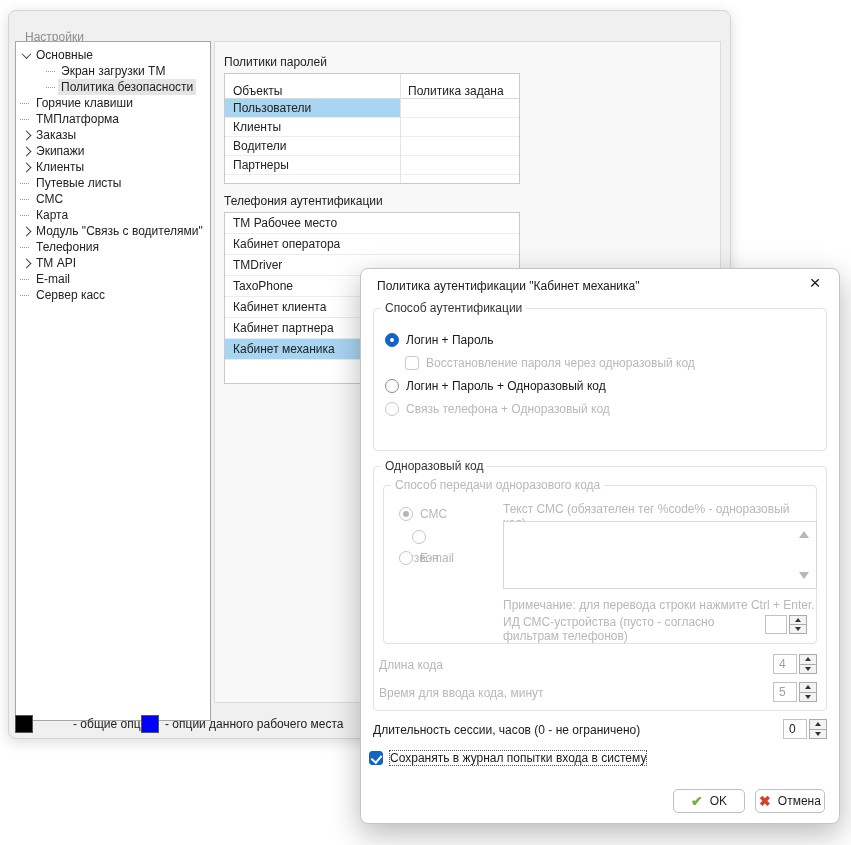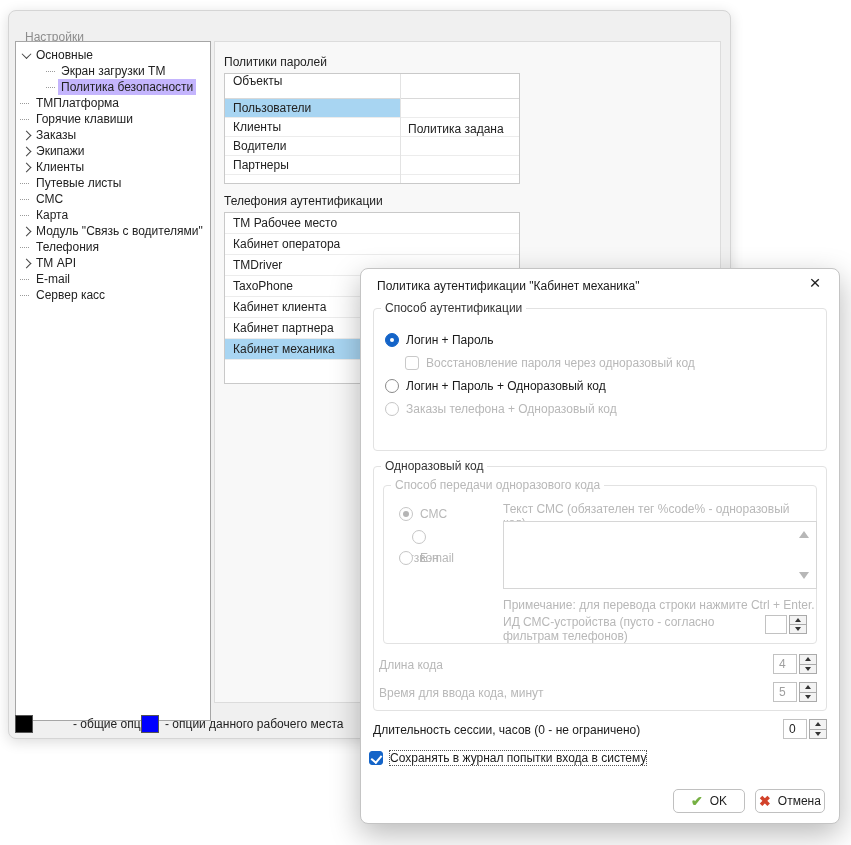--- a/index.html
+++ b/index.html
@@ -13,32 +13,32 @@
   .tree{position:absolute;left:6px;top:30px;width:194px;height:673px;background:#fff;
     border:1px solid #a6a6a6;overflow:hidden;}
   .titem{height:16px;display:flex;align-items:center;padding-left:3px;cursor:default;white-space:nowrap;}
   .titem .slot{width:14px;display:flex;justify-content:center;align-items:center;flex:0 0 14px;}
   .chev{width:6px;height:6px;border-right:1.6px solid #444;border-bottom:1.6px solid #444;display:inline-block;}
   .chev.down{transform:rotate(45deg) translate(-1px,-1px);}
   .chev.right{transform:rotate(-45deg);}
   .dotline{width:9px;border-top:1px dotted #9a9a9a;display:inline-block;margin-right:3px;flex:0 0 9px;}
   .titem.lvl1{padding-left:30px;}
   .tlabel{padding:1px 3px;}
-  .tlabel.sel{background:#c4b5fd;}
+  .tlabel.sel{background:#e5e5e5;}
   
   .legend-item{position:absolute;display:flex;align-items:center;gap:6px;height:16px;}
   .swatch{width:16px;height:16px;display:inline-block;border:1px solid #555;}
   .sw-black{background:#000000;}
   .sw-blue{background:#0000ff;}
   
   .rpanel{position:absolute;left:205px;top:30px;width:505px;height:660px;background:#f8f8f8;
     border:1px solid #dcdcdc;}
   .ptitle{position:absolute;color:#222;}
   .tbl{position:absolute;background:#fff;border:1px solid #c9c9c9;}
-  .thead{height:24px;display:flex;align-items:flex-start;border-bottom:1px solid #d9d9d9;color:#222;}
+  .thead{height:24px;display:flex;align-items:flex-end;border-bottom:1px solid #d9d9d9;color:#222;}
   .thead .c1{padding-left:8px;width:167px;}
   .thead .c2{padding-left:8px;margin-top:48px;}
   .trow{display:flex;align-items:center;border-bottom:1px solid #ececec;padding-left:8px;cursor:default;}
   .t1 .trow{height:18px;}
   .t2 .thead{height:21px;}
   .t2 .trow{height:20px;}
   .t1 .trow.sel{background:linear-gradient(to right,#a8d5f2 0,#a8d5f2 175px,transparent 175px);}
   .t2 .trow.sel{background:#a8d5f2;}
   .vdiv{position:absolute;left:175px;top:0;bottom:0;width:1px;background:#e3e3e3;}
   
@@ -105,27 +105,27 @@
       <span class="tlabel">Экран загрузки ТМ</span>
     </div>
     <div class="titem lvl1">
       <span class="dotline"></span>
       <span class="tlabel sel">Политика безопасности</span>
     </div>
     <div class="titem">
       <span class="slot">
           <span class="dotline"></span>
         </span>
+      <span class="tlabel">Горячие клавиши</span>
+    </div>
+    <div class="titem">
+      <span class="slot">
+          <span class="dotline"></span>
+        </span>
       <span class="tlabel">ТМПлатформа</span>
-    </div>
-    <div class="titem">
-      <span class="slot">
-          <span class="dotline"></span>
-        </span>
-      <span class="tlabel">Горячие клавиши</span>
     </div>
     <div class="titem">
       <span class="slot">
           <i class="chev right"></i>
         </span>
       <span class="tlabel">Заказы</span>
     </div>
     <div class="titem">
       <span class="slot">
           <i class="chev right"></i>
@@ -262,21 +262,21 @@
   <div class="opt" style="left:44px;top:86px;">
     <span class="cbox dis"></span>
     <span class="lab-dis">Восстановление пароля через одноразовый код</span>
   </div>
   <div class="opt" style="left:24px;top:109px;">
     <span class="radio"></span>
     <span class="lab">Логин + Пароль + Одноразовый код</span>
   </div>
   <div class="opt" style="left:24px;top:132px;">
     <span class="radio dis"></span>
-    <span class="lab-dis">Заказы телефона + Одноразовый код</span>
+    <span class="lab-dis">Связь телефона + Одноразовый код</span>
   </div>
 
   <div class="gbox" style="left:12px;top:197px;width:452px;height:243px;"></div>
   <div class="glegend" style="left:20px;top:190px;">Одноразовый код</div>
 
   <div class="gbox" style="left:22px;top:216px;width:432px;height:157px;"></div>
   <div class="glegend dis" style="left:30px;top:209px;">Способ передачи одноразового кода</div>
 
   <div class="opt" style="left:38px;top:237px;">
     <span class="radio on dis"></span>

